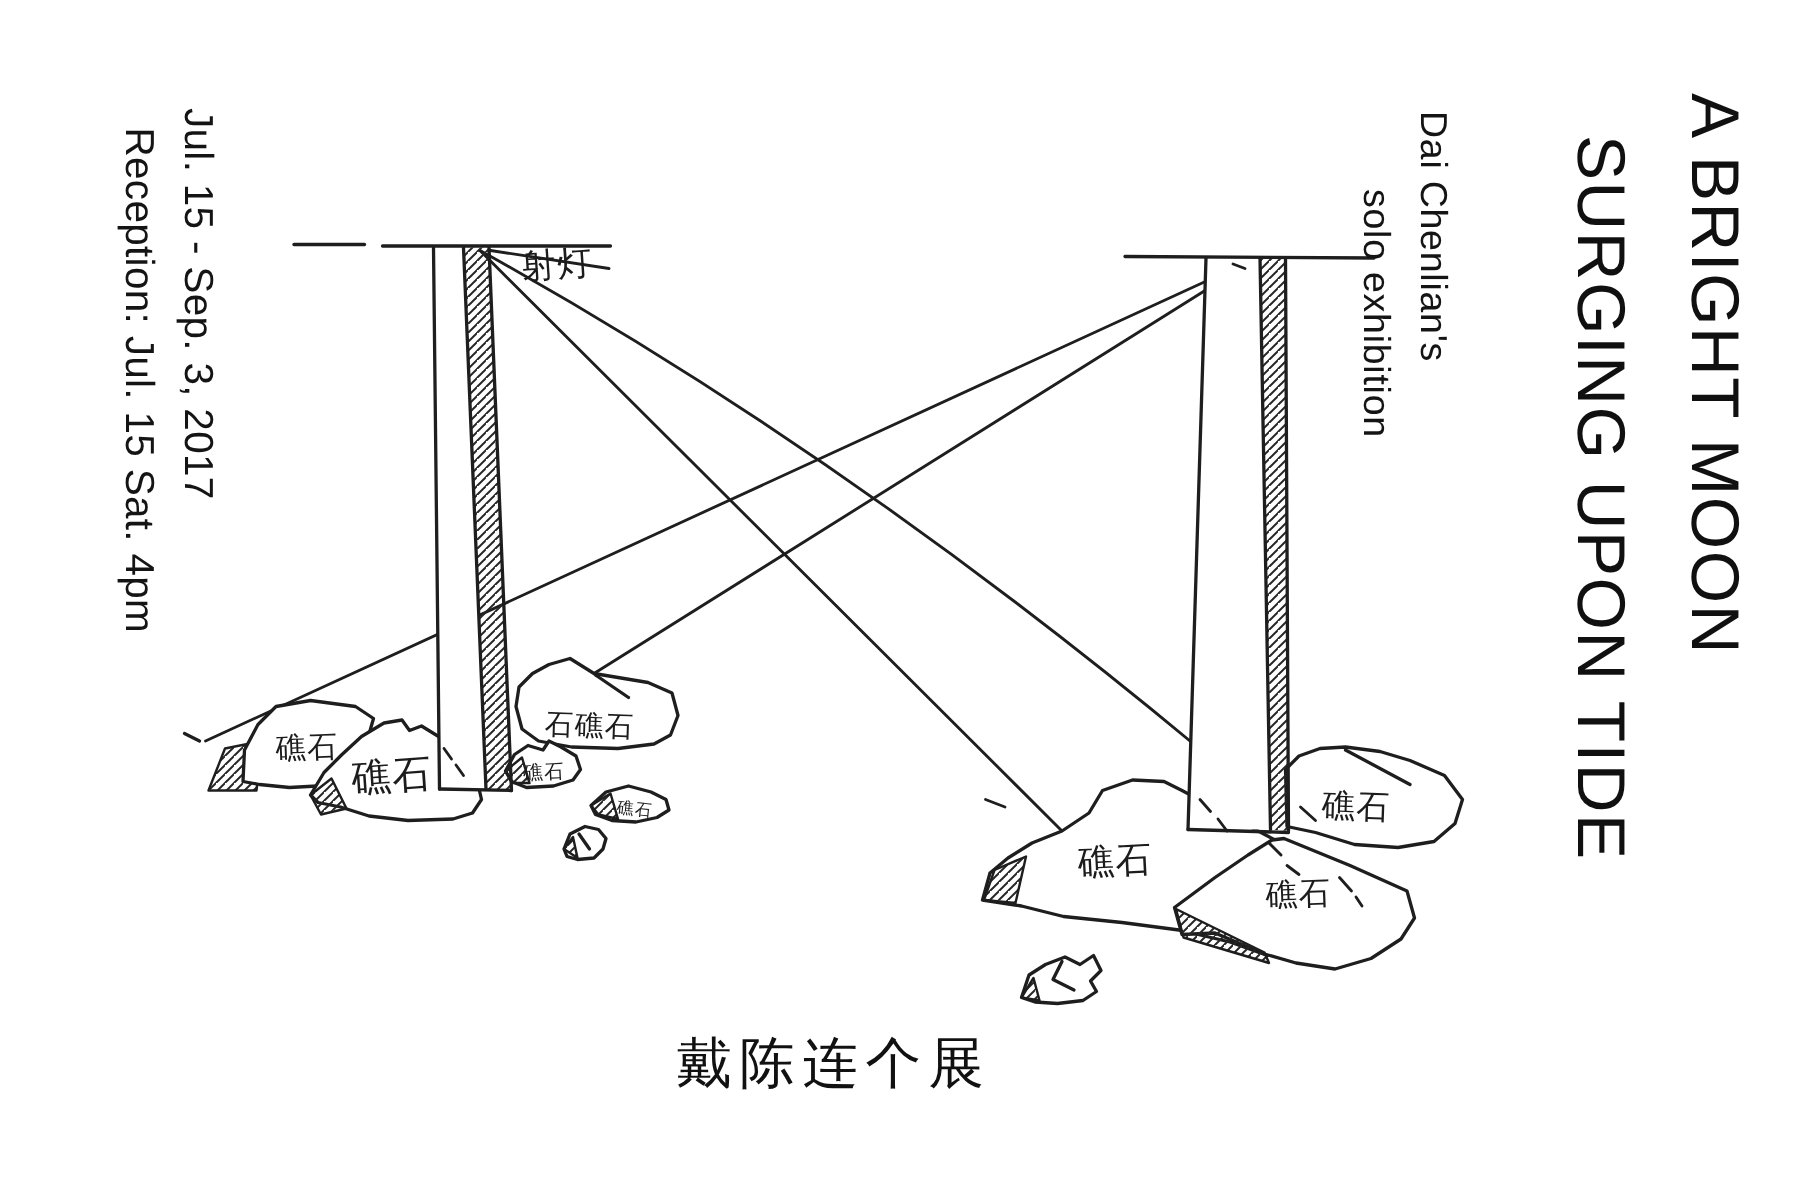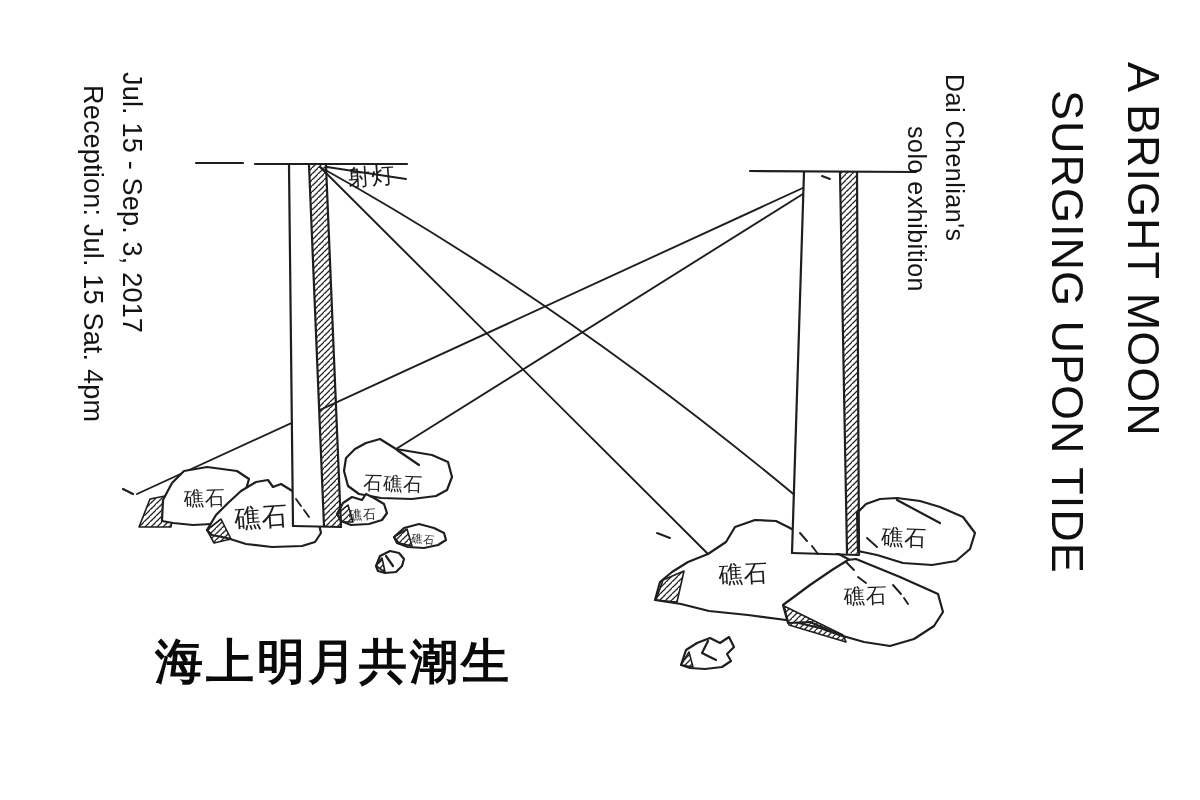--- a/index.html
+++ b/index.html
@@ -144,15 +144,15 @@
   <div id="subtitle-block" class="rot">
     <div class="line1">Dai Chenlian's</div>
     <div class="line2">solo exhibition</div>
   </div>
 
   <div id="dates-block" class="rot">
     <div class="line1">Jul. 15 - Sep. 3, 2017</div>
     <div class="line2">Reception: Jul. 15 Sat. 4pm</div>
   </div>
 
-  <div id="cn-title">海上明月共潮生</div>
+  <div id="cn-subtitle">戴陈连个展</div>
 
 </div>
 
 </body></html>

